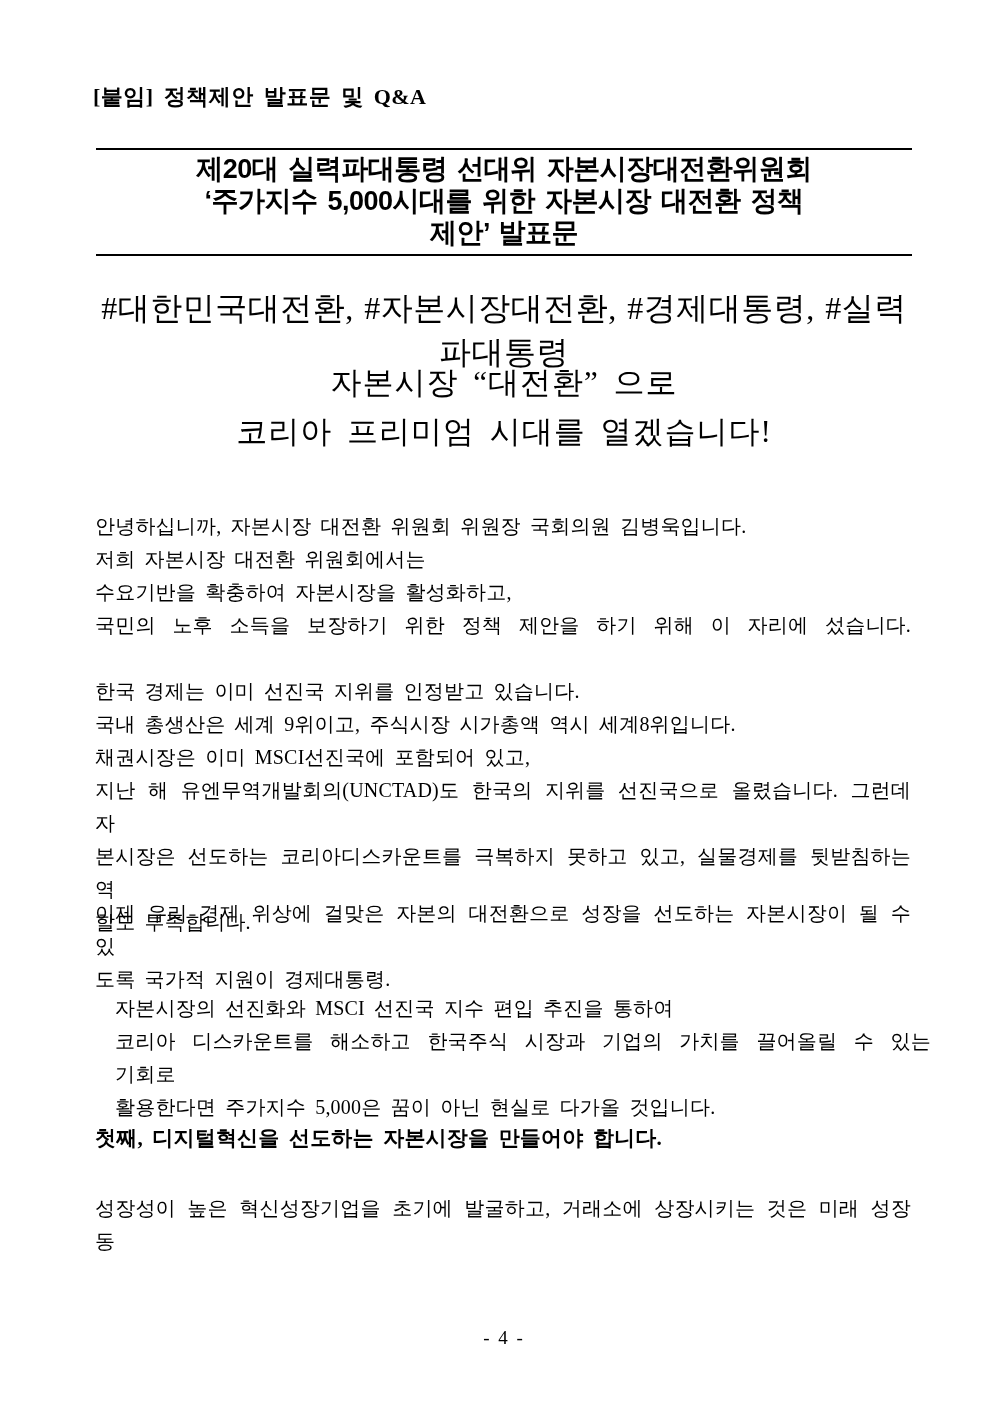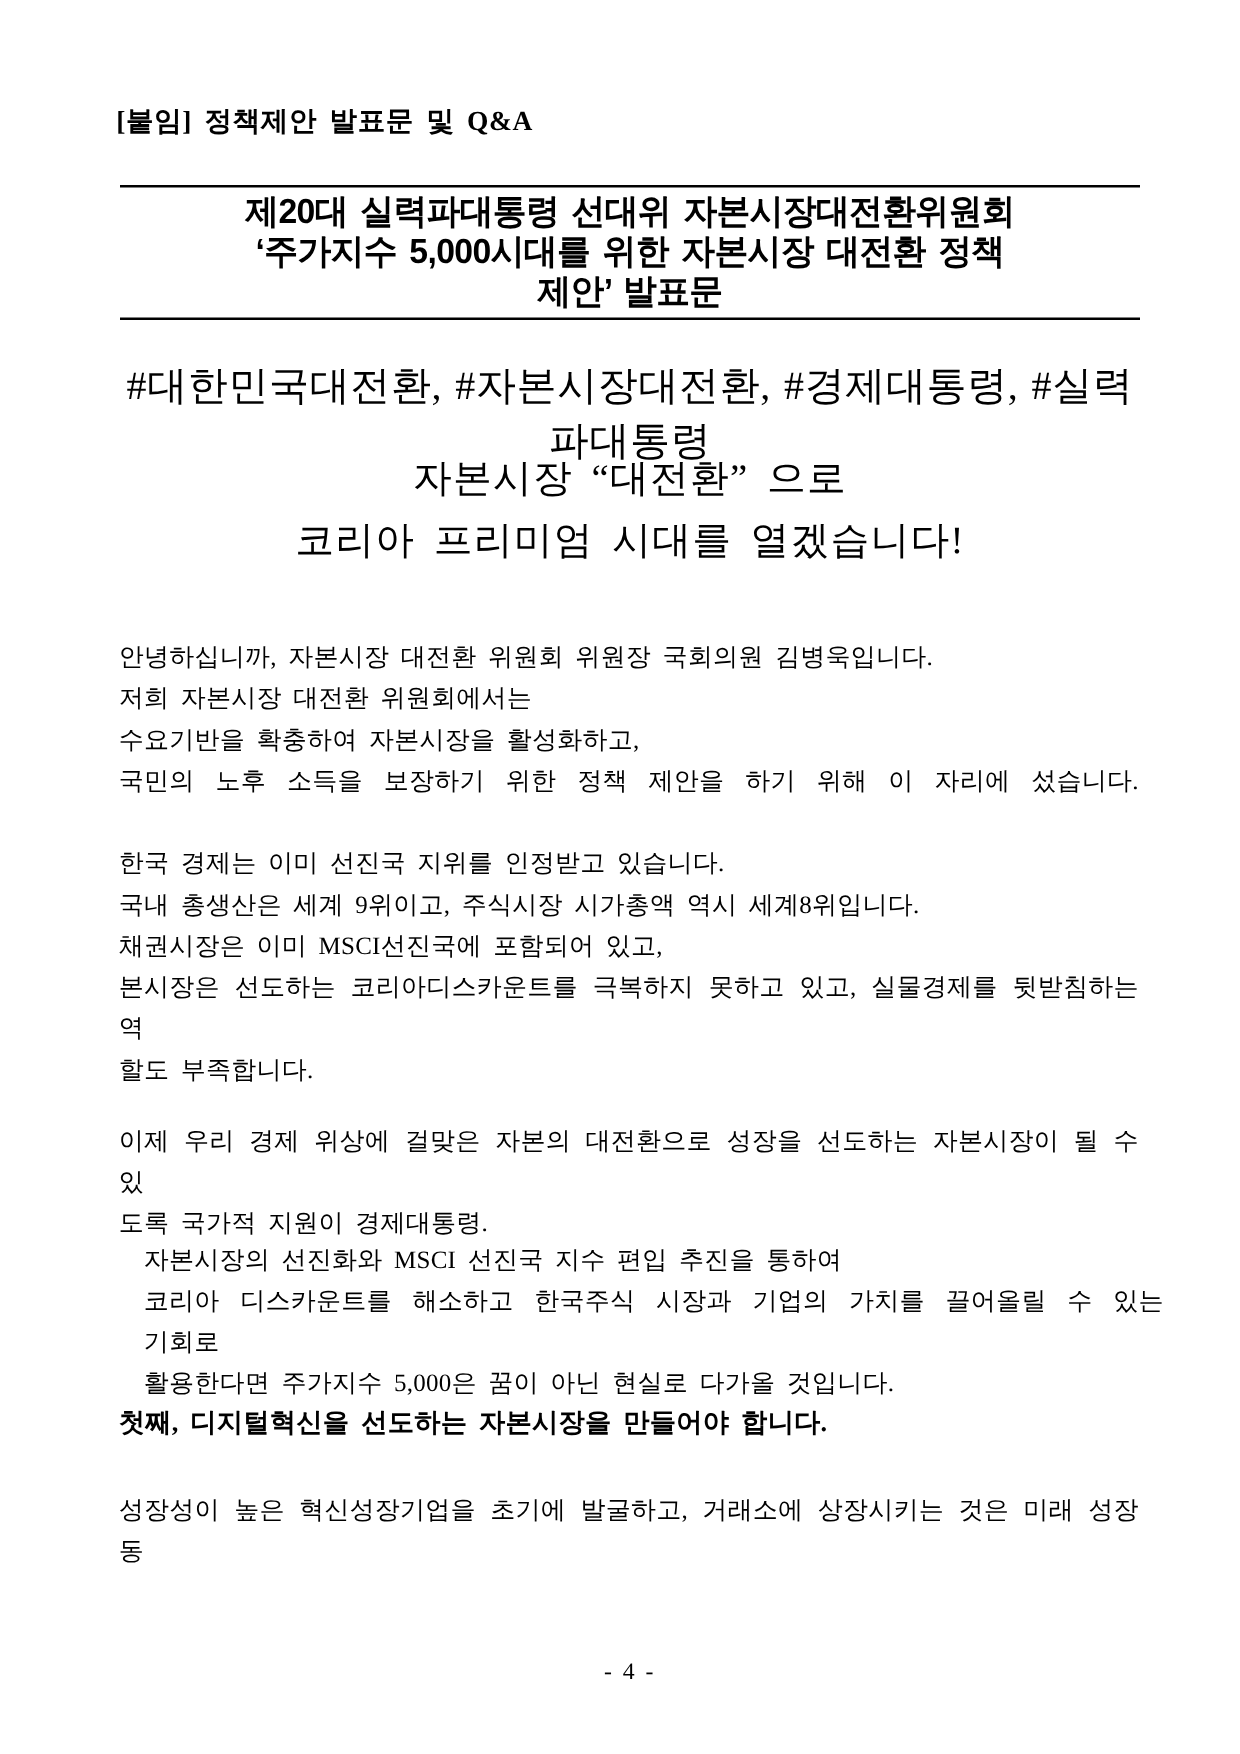--- a/index.html
+++ b/index.html
@@ -103,20 +103,21 @@
       <div class="line">안녕하십니까, 자본시장 대전환 위원회 위원장 국회의원 김병욱입니다.</div>
       <div class="line">저희 자본시장 대전환 위원회에서는</div>
       <div class="line">수요기반을 확충하여 자본시장을 활성화하고,</div>
       <div class="line fill">국민의 노후 소득을 보장하기 위한 정책 제안을 하기 위해 이 자리에 섰습니다.</div>
     </div>
 
   <div class="para p2">
       <div class="line">한국 경제는 이미 선진국 지위를 인정받고 있습니다.</div>
       <div class="line">국내 총생산은 세계 9위이고, 주식시장 시가총액 역시 세계8위입니다.</div>
       <div class="line">채권시장은 이미 MSCI선진국에 포함되어 있고,</div>
+      <div class="line fill">지난 해 유엔무역개발회의(UNCTAD)도 한국의 지위를 선진국으로 올렸습니다. 그런데 자</div>
       <div class="line fill">본시장은 선도하는 코리아디스카운트를 극복하지 못하고 있고, 실물경제를 뒷받침하는 역</div>
       <div class="line">할도 부족합니다.</div>
     </div>
 
   <div class="para p3">
       <div class="line fill">이제 우리 경제 위상에 걸맞은 자본의 대전환으로 성장을 선도하는 자본시장이 될 수 있</div>
       <div class="line">도록 국가적 지원이 경제대통령.</div>
     </div>
 
   <div class="para p4">

